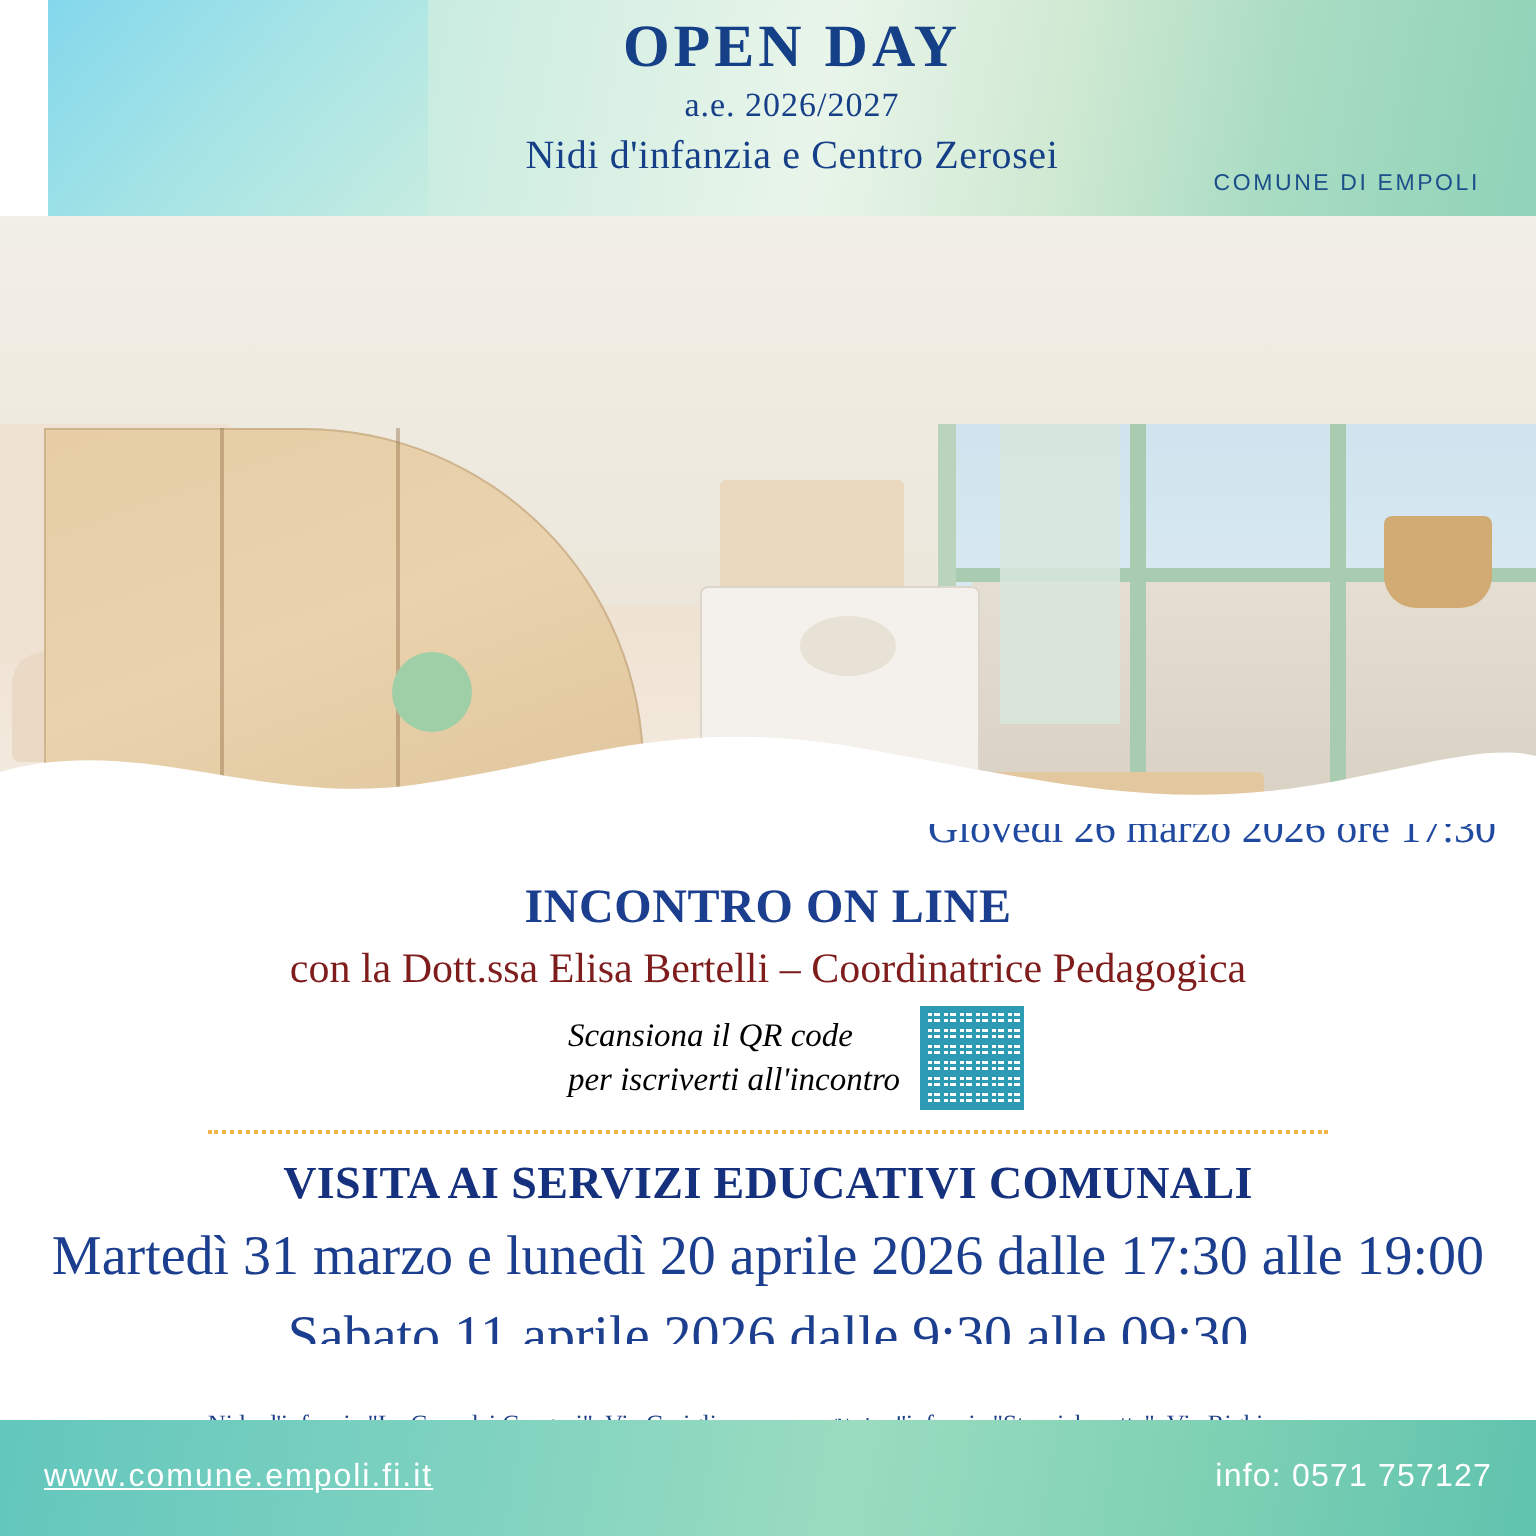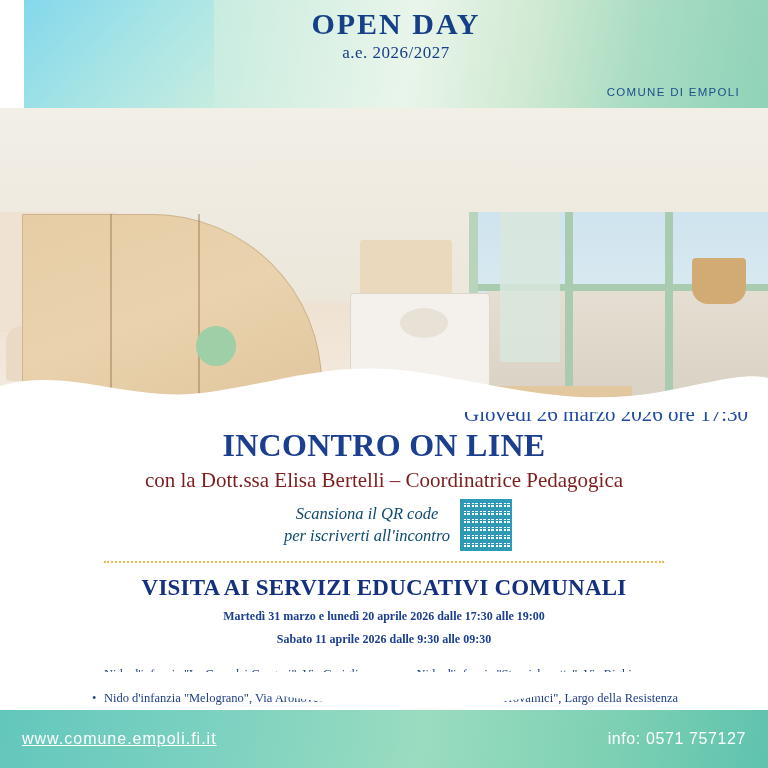--- a/index.html
+++ b/index.html
@@ -216,42 +216,42 @@
     text-align: center;
     color: #1b3e8f;
   }
   .line-date {
     font-size: 21px;
     color: #1f4aa0;
     margin-top: 4px;
     text-align: right;
   }
   .line-online {
-    font-size: 32px;
+    font-size: 24px;
     font-weight: bold;
     color: #1b3e8f;
-    margin-top: 0;
+    margin-top: 14px;
     letter-spacing: .3px;
   }
   .line-coord {
     font-size: 21px;
     color: #7f1d1d;
     margin-top: 4px;
   }
   .qr-block {
     margin-top: 6px;
     display: flex;
     align-items: center;
     justify-content: center;
     gap: 10px;
   }
   .qr-text {
-    text-align: center;
+    text-align: left;
     font-style: italic;
-    color: #0c4a6e;
+    color: #000000;
     font-size: 16.5px;
     line-height: 1.35;
     margin-left: 28px;
   }
   .qr-code {
     width: 52px;
     height: 52px;
     background:
       linear-gradient(90deg, #2d9bb5 25%, transparent 25%, transparent 50%, #2d9bb5 50%, #2d9bb5 62%, transparent 62%),
       linear-gradient(#2d9bb5 20%, transparent 20%, transparent 38%, #2d9bb5 38%, #2d9bb5 55%, transparent 55%, transparent 72%, #2d9bb5 72%);
@@ -268,23 +268,23 @@
   }
   .visit-title {
     margin-top: 12px;
     font-size: 23px;
     font-weight: bold;
     color: #15307d;
     letter-spacing: .2px;
   }
   .visit-line {
     margin-top: 8px;
-    font-size: 12px;
+    font-size: 28px;
     color: #1b3e8f;
-    font-weight: bold;
+    font-weight: normal;
   }
 
   
   .lists {
     display: flex;
     justify-content: center;
     gap: 26px;
     margin-top: 16px;
     padding: 0 30px;
   }
@@ -344,20 +344,21 @@
 </style>
 </head>
 <body>
 
 <div class="poster">
 
   <div class="header">
     <div class="header-inner">
       <div class="title-main">OPEN DAY</div>
       <div class="title-year">a.e. 2026/2027</div>
+      <div class="title-sub">Nidi d'infanzia e Centro Zerosei</div>
     </div>
     <div class="comune-label">COMUNE DI EMPOLI</div>
   </div>
 
   <div class="photo">
     <div class="wall"></div>
     <div class="room-floor"></div>
     <div class="windows"></div>
     <div class="outside"></div>
     <div class="mullion" style="right:195px;"></div>

